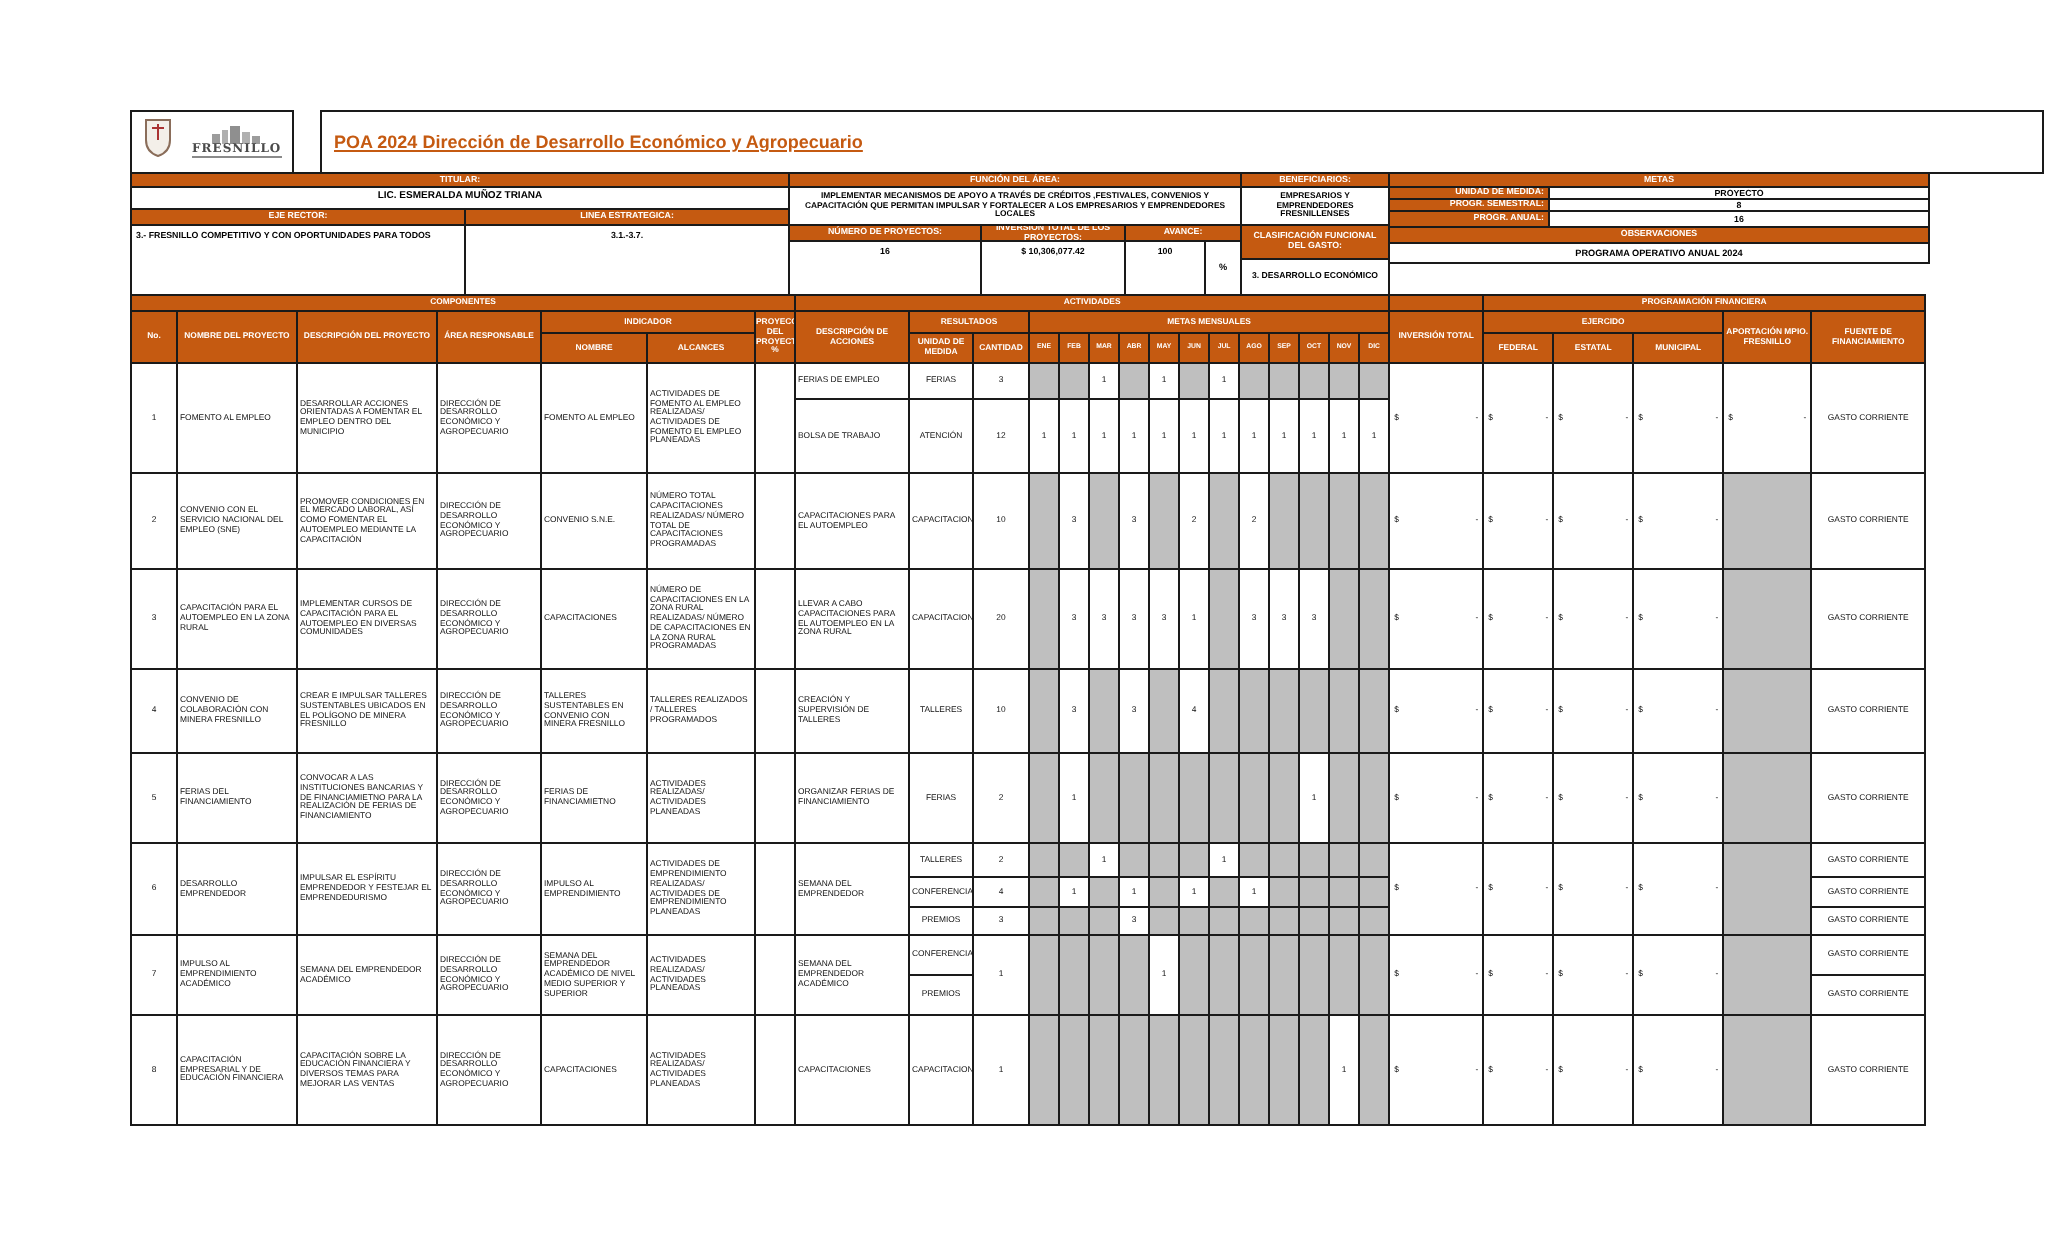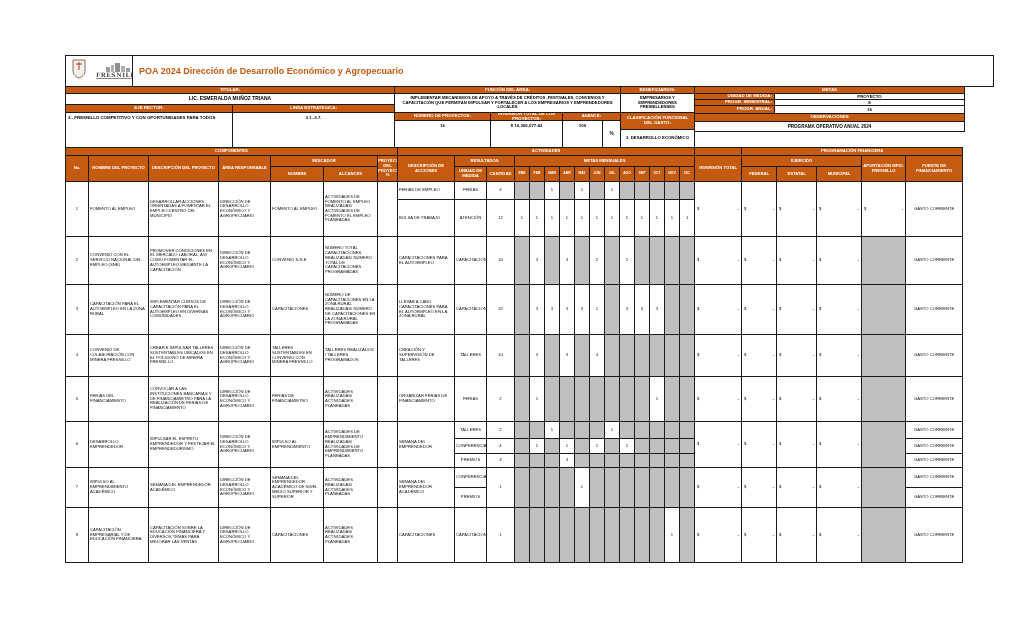--- a/index.html
+++ b/index.html
@@ -56,21 +56,21 @@
       <svg width="26" height="9" viewBox="0 0 26 9">
         <rect x="1" y="4" width="4" height="5" fill="#9c9c9c"></rect>
         <rect x="6" y="2" width="3" height="7" fill="#b0b0b0"></rect>
         <rect x="10" y="0" width="5" height="9" fill="#8f8f8f"></rect>
         <rect x="16" y="3" width="4" height="6" fill="#b0b0b0"></rect>
         <rect x="21" y="5" width="4" height="4" fill="#9c9c9c"></rect>
       </svg>
       <span class="wordmark">FRESNILLO</span>
     </span>
   </div>
-  <div class="box title" style="left:132px;top:55px;width:862px;height:32px;">POA 2024 Dirección de Desarrollo Económico y Agropecuario</div>
+  <div class="box title" style="left:160px;top:55px;width:862px;height:32px;text-decoration:underline;">POA 2024 Dirección de Desarrollo Económico y Agropecuario</div>
 
   <div class="box band" style="left:65px;top:86px;width:330px;height:8px;">TITULAR:</div>
   <div class="box band" style="left:394px;top:86px;width:227px;height:8px;">FUNCIÓN DEL ÁREA:</div>
   <div class="box band" style="left:620px;top:86px;width:75px;height:8px;">BENEFICIARIOS:</div>
   <div class="box band" style="left:694px;top:86px;width:271px;height:8px;">METAS</div>
 
   <div class="box val" style="left:65px;top:93px;width:330px;height:12px;font-size:5px;">LIC. ESMERALDA MUÑOZ TRIANA</div>
   <div class="box val" style="left:394px;top:93px;width:227px;height:20px;font-size:4.2px;padding:0 4px;">IMPLEMENTAR MECANISMOS DE APOYO A TRAVÉS DE CRÉDITOS ,FESTIVALES, CONVENIOS Y CAPACITACIÓN QUE PERMITAN IMPULSAR Y FORTALECER A LOS EMPRESARIOS Y EMPRENDEDORES LOCALES</div>
   <div class="box val" style="left:620px;top:93px;width:75px;height:20px;font-size:4.2px;padding:0 3px;">EMPRESARIOS Y EMPRENDEDORES FRESNILLENSES</div>
 

